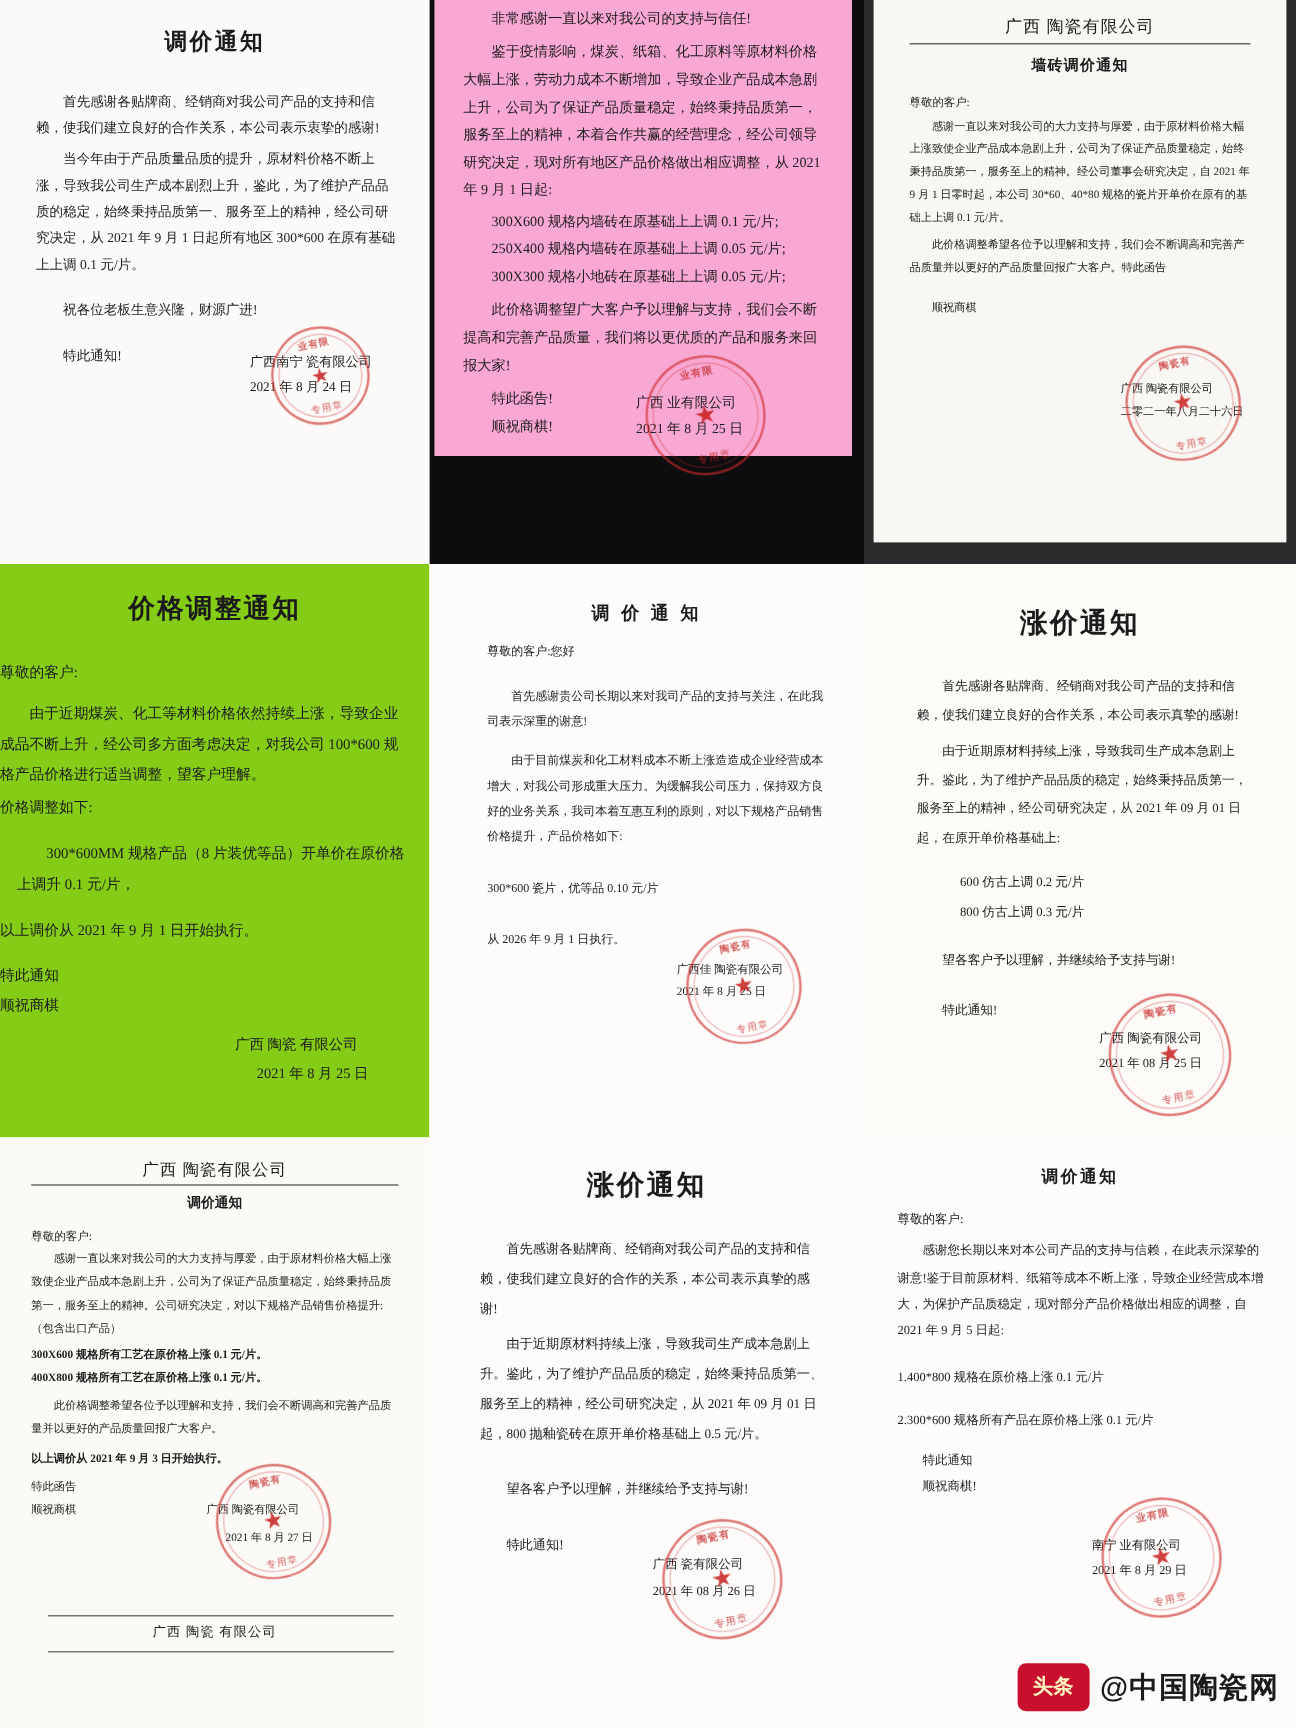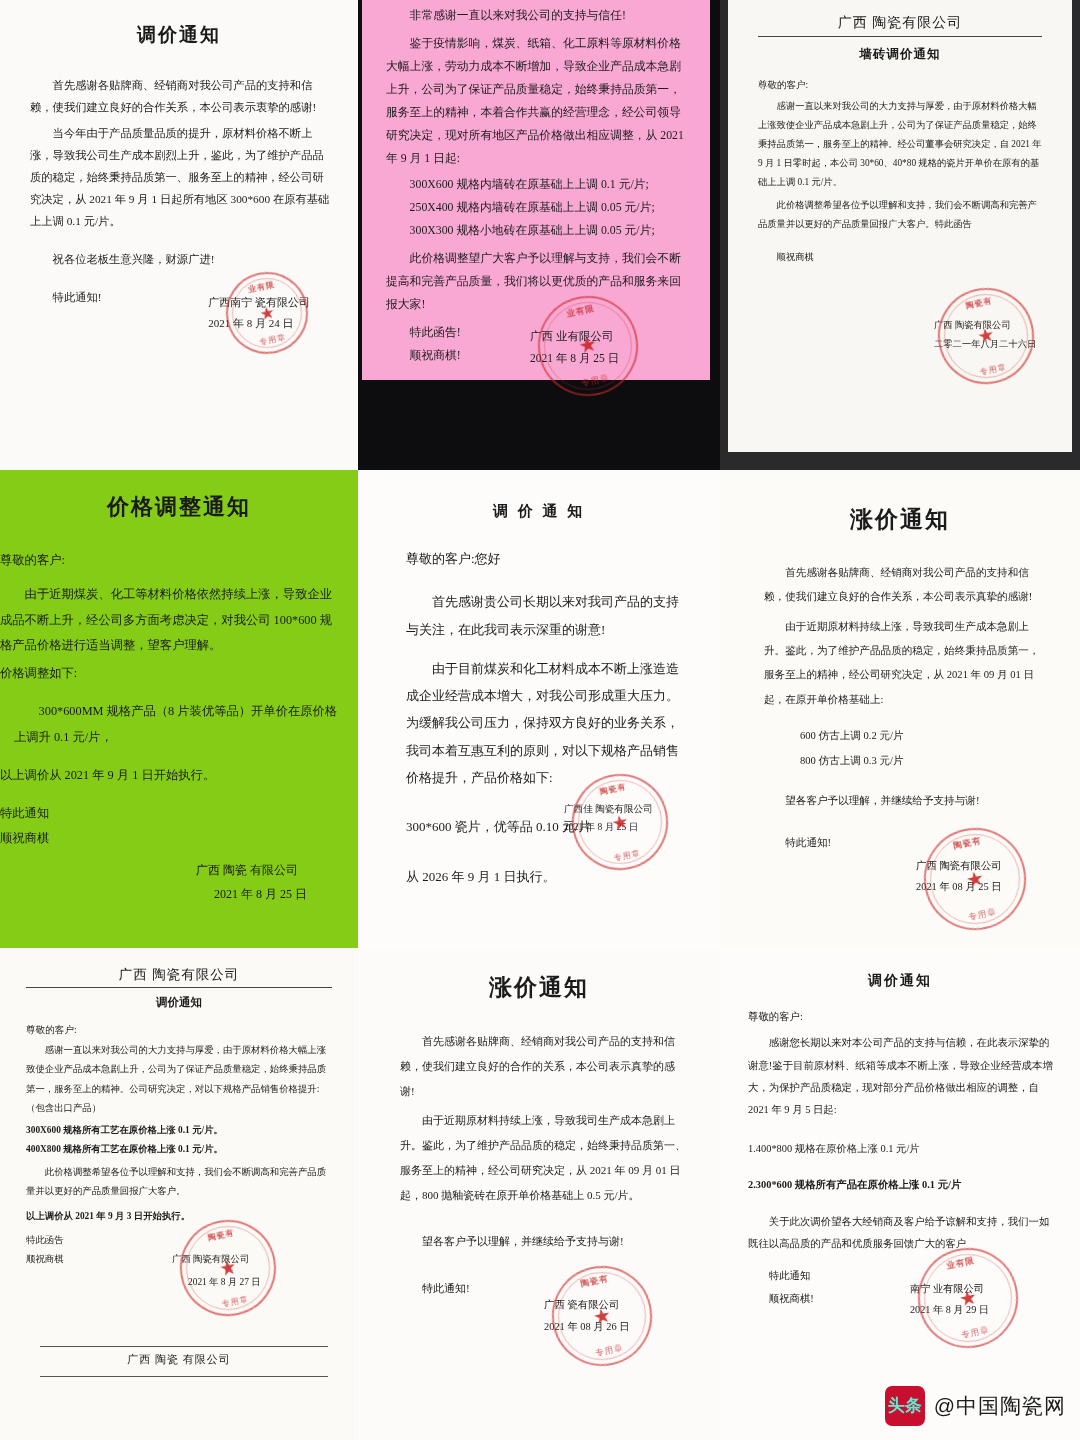--- a/index.html
+++ b/index.html
@@ -71,27 +71,27 @@
   .hr{border:0;border-top:1px solid #444;margin:0;}
 
   
   .logo{
     position:absolute;
     right:14px;bottom:14px;
     display:flex;align-items:center;gap:9px;
     font-family:"Liberation Sans", sans-serif;
   }
   .logo .mark{
-    width:40px;height:40px;border-radius:7px;
-    background:#c8102e;color:#5eead4;
+    width:60px;height:40px;border-radius:7px;
+    background:#c8102e;color:#fef9c3;
     font-size:17px;font-weight:bold;
     display:flex;align-items:center;justify-content:center;
     line-height:1.05;text-align:center;letter-spacing:0;
   }
-  .logo .txt{font-size:21px;font-weight:normal;color:#1b1b1b;letter-spacing:1px;}
+  .logo .txt{font-size:24px;font-weight:bold;color:#1b1b1b;letter-spacing:1px;}
 </style>
 </head>
 <body>
 
 <div class="grid">
 
   <div class="cell">
     <div class="paper" style="left:0;top:0;width:358px;height:470px;background:#fbfaf8;">
       <div class="title" style="margin-top:22px;font-size:19px;">调价通知</div>
 
@@ -194,21 +194,21 @@
         <div>广西        陶瓷 有限公司</div>
         <div style="padding-left:18px;">2021 年 8 月 25 日</div>
       </div>
     </div>
   </div>
 
   <div class="cell">
     <div class="paper" style="left:0;top:0;width:362px;height:478px;background:#fdfcfb;">
       <div class="title" style="margin-top:32px;font-size:15px;letter-spacing:3px;">调 价 通 知</div>
 
-      <div style="padding:0 30px 0 48px;font-size:13px;line-height:2.1;margin-top:24px;">
+      <div style="padding:0 30px 0 48px;font-size:10px;line-height:2.1;margin-top:12px;">
         <div>尊敬的客户:您好</div>
         <div class="para" style="margin-top:16px;">首先感谢贵公司长期以来对我司产品的支持与关注，在此我司表示深重的谢意!</div>
         <div class="para" style="margin-top:12px;">由于目前煤炭和化工材料成本不断上涨造造成企业经营成本增大，对我公司形成重大压力。为缓解我公司压力，保持双方良好的业务关系，我司本着互惠互利的原则，对以下规格产品销售价格提升，产品价格如下:</div>
         <div style="margin-top:22px;">300*600 瓷片，优等品 0.10 元/片</div>
         <div style="margin-top:22px;">从 2026 年 9 月 1 日执行。</div>
       </div>
 
       <div style="position:absolute;left:206px;top:330px;font-size:9.6px;line-height:1.9;">
         <div>广西佳        陶瓷有限公司</div>
         <div>2021 年 8 月 25 日</div>
@@ -314,22 +314,21 @@
   </div>
 
   <div class="cell">
     <div class="paper" style="left:0;top:0;width:360px;height:492px;background:#fdfcfa;">
       <div class="title" style="margin-top:24px;font-size:14px;letter-spacing:2px;">调价通知</div>
 
       <div style="padding:0 24px 0 28px;font-size:10.4px;line-height:2.15;margin-top:16px;">
         <div>尊敬的客户:</div>
         <div class="para" style="margin-top:4px;">感谢您长期以来对本公司产品的支持与信赖，在此表示深挚的谢意!鉴于目前原材料、纸箱等成本不断上涨，导致企业经营成本增大，为保护产品质稳定，现对部分产品价格做出相应的调整，自 2021 年 9 月 5 日起:</div>
         <div style="margin-top:16px;">1.400*800 规格在原价格上涨 0.1 元/片</div>
-        <div style="margin-top:14px;font-weight:bold;">2.300*600 规格所有产品在原价格上涨 0.1 元/片</div>
-        <div class="para" style="margin-top:14px;">关于此次调价望各大经销商及客户给予谅解和支持，我们一如既往以高品质的产品和优质服务回馈广大的客户</div>
+        <div style="margin-top:14px;">2.300*600 规格所有产品在原价格上涨 0.1 元/片</div>
         <div class="para" style="margin-top:10px;">特此通知</div>
         <div class="para">顺祝商棋!</div>
       </div>
 
       <div style="position:absolute;left:190px;top:330px;font-size:10.2px;line-height:2.1;">
         <div>南宁        业有限公司</div>
         <div>2021 年 8 月 29 日</div>
       </div>
 
       <div class="stamp" style="left:198px;top:300px;width:100px;height:100px;font-size:8.5px;">

